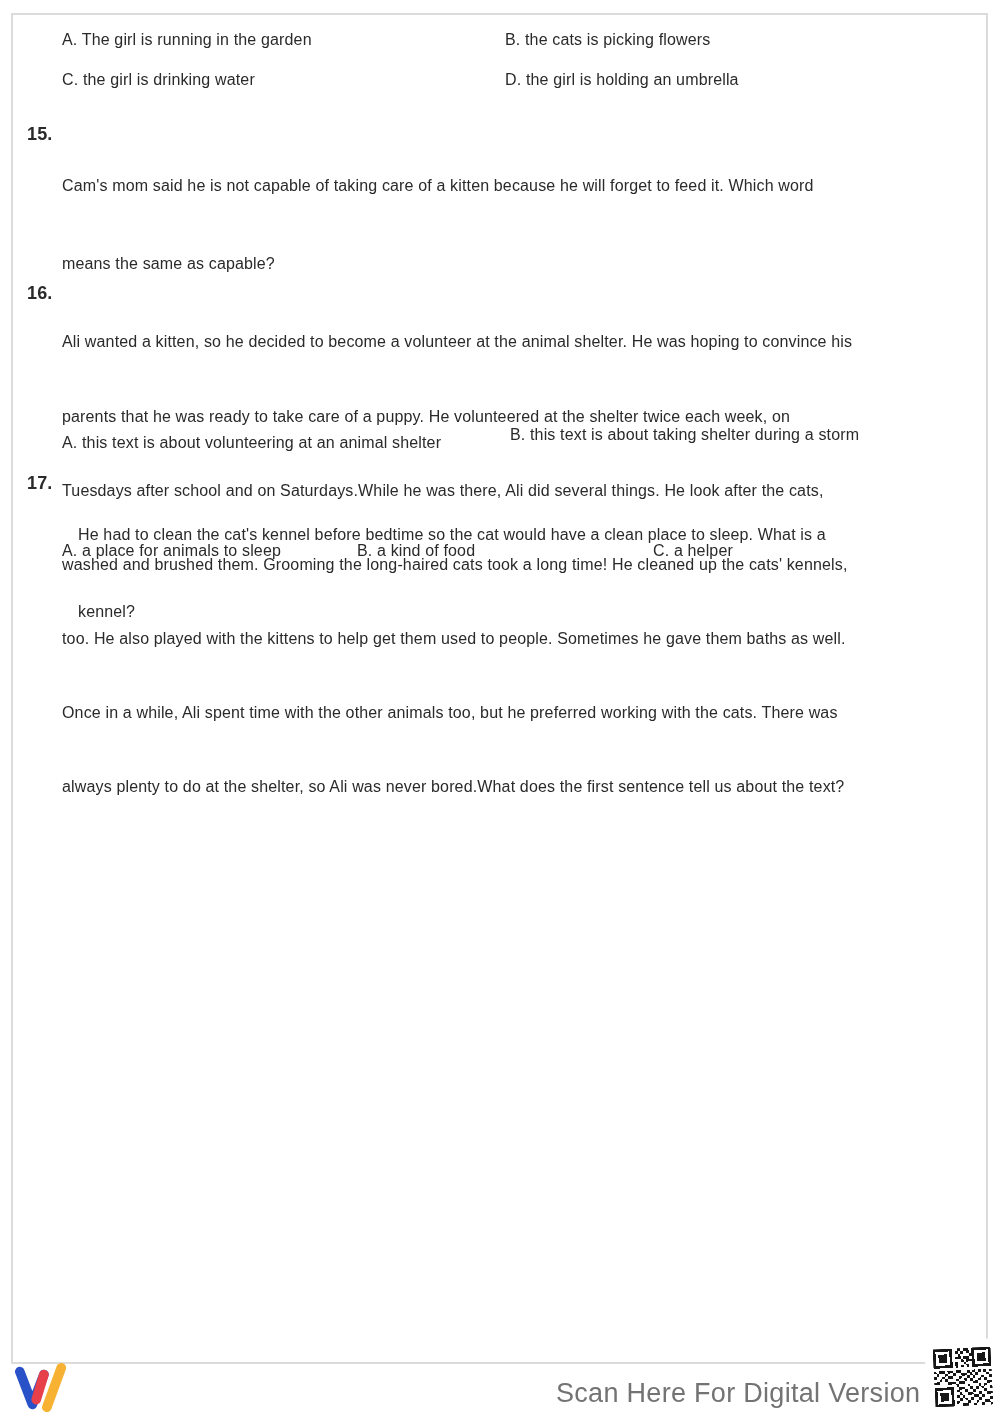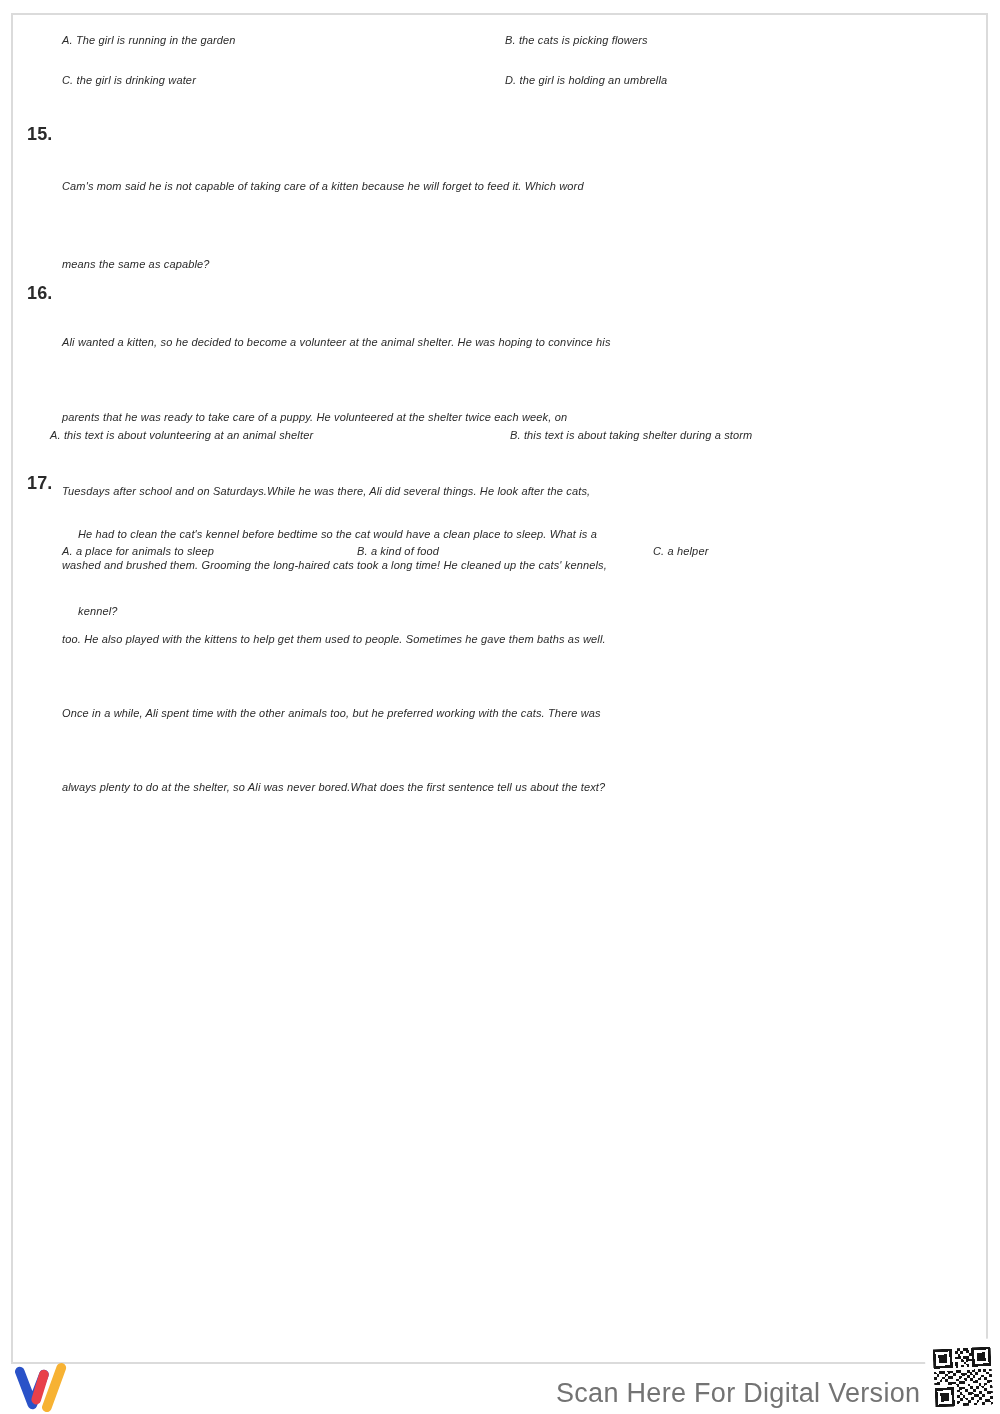--- a/index.html
+++ b/index.html
@@ -11,21 +11,21 @@
     color:#2a2a2a;
     overflow:hidden;
   }
   .frame{
     position:absolute;left:11px;top:13px;
     width:973px;height:1347px;
     border:2px solid #dbdbdb;
     background:#ffffff;
   }
   .abs{position:absolute;}
-  .txt{font-size:11px;line-height:20px;letter-spacing:0.15px;white-space:pre;font-style:italic;}
+  .txt{font-size:16px;line-height:20px;letter-spacing:0.15px;white-space:pre;}
   .qnum{font-size:18px;font-weight:bold;letter-spacing:0.15px;}
   .qlines .qline{white-space:pre;}
   .lh26 .qline{line-height:26px;}
   .lh26{line-height:26px;}
   .lh247 .qline{line-height:24.7px;}
   .lh247{line-height:24.7px;margin-top:48px;}
   .lh255 .qline{line-height:25.5px;margin-left:16px;}
   .lh255{line-height:25.5px;}
   .optrow{position:absolute;left:0;top:0;width:1000px;height:22px;}
   .optrow .opt{position:absolute;top:0;}
@@ -67,21 +67,21 @@
   <div class="abs txt qlines lh247" style="left:62px;top:233px;">
     <div class="qline">Ali wanted a kitten, so he decided to become a volunteer at the animal shelter. He was hoping to convince his</div>
     <div class="qline">parents that he was ready to take care of a puppy. He volunteered at the shelter twice each week, on</div>
     <div class="qline">Tuesdays after school and on Saturdays.While he was there, Ali did several things. He look after the cats,</div>
     <div class="qline">washed and brushed them. Grooming the long-haired cats took a long time! He cleaned up the cats' kennels,</div>
     <div class="qline">too. He also played with the kittens to help get them used to people. Sometimes he gave them baths as well.</div>
     <div class="qline">Once in a while, Ali spent time with the other animals too, but he preferred working with the cats. There was</div>
     <div class="qline">always plenty to do at the shelter, so Ali was never bored.What does the first sentence tell us about the text?</div>
   </div>
   <div class="optrow" style="top:425px;">
-    <span class="opt txt" style="left:50px;">A. this text is about volunteering at an animal shelter</span>
+    <span class="opt txt" style="left:62px;margin-top:8px;">A. this text is about volunteering at an animal shelter</span>
     <span class="opt txt" style="left:510px;">B. this text is about taking shelter during a storm</span>
   </div>
 
   <div class="abs qnum lh255" style="left:27px;top:471px;">17.</div>
   <div class="abs txt qlines lh255" style="left:62px;top:471px;">
     <div class="qline">He had to clean the cat's kennel before bedtime so the cat would have a clean place to sleep. What is a</div>
     <div class="qline">kennel?</div>
   </div>
   <div class="optrow" style="top:541px;">
     <span class="opt txt" style="left:62px;">A. a place for animals to sleep</span>

